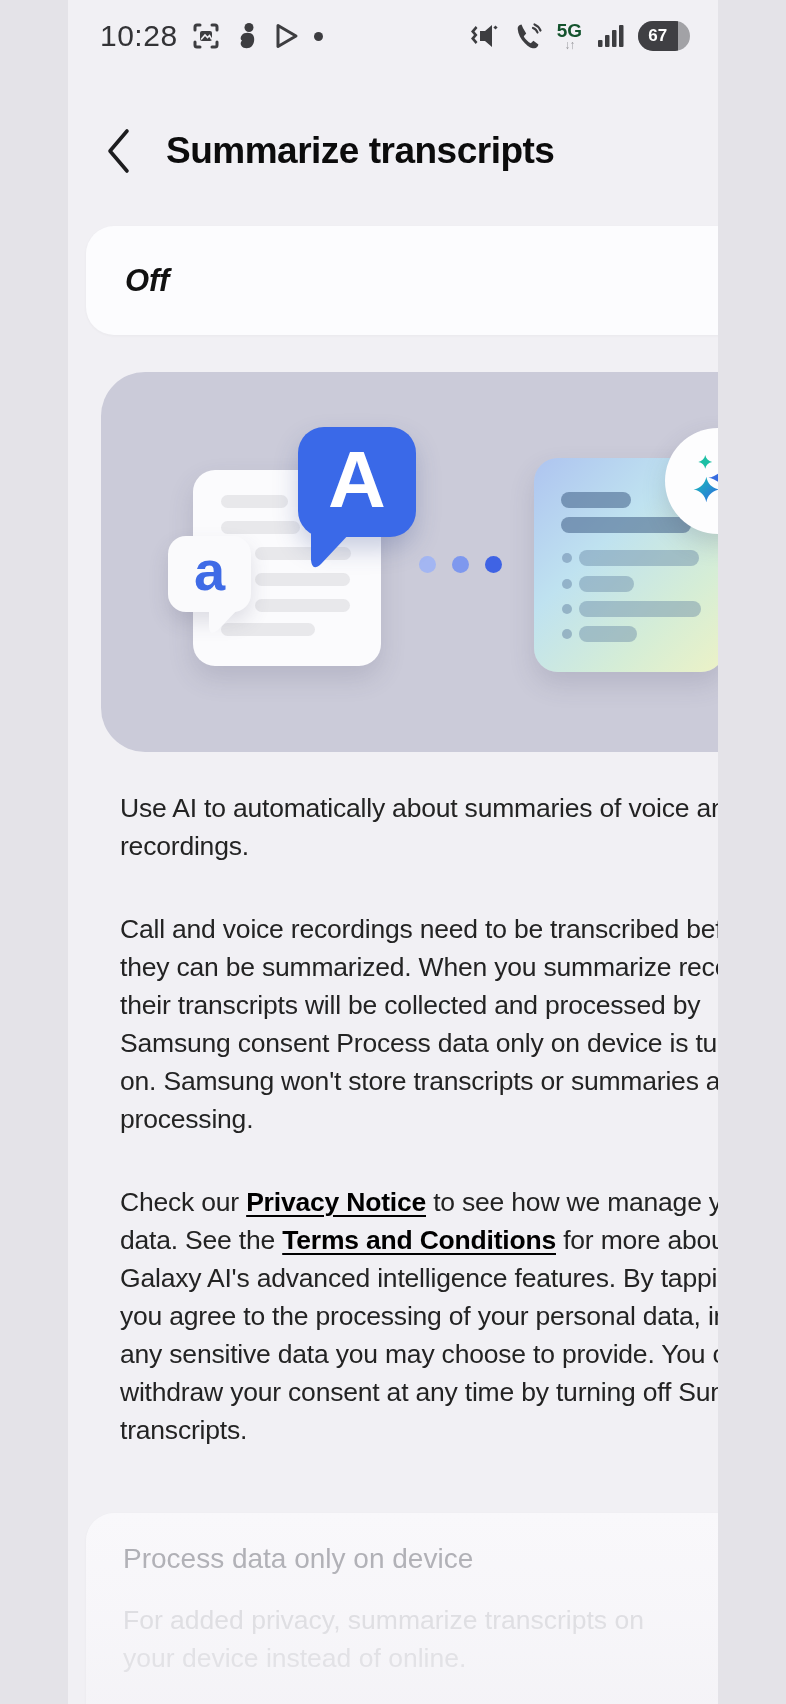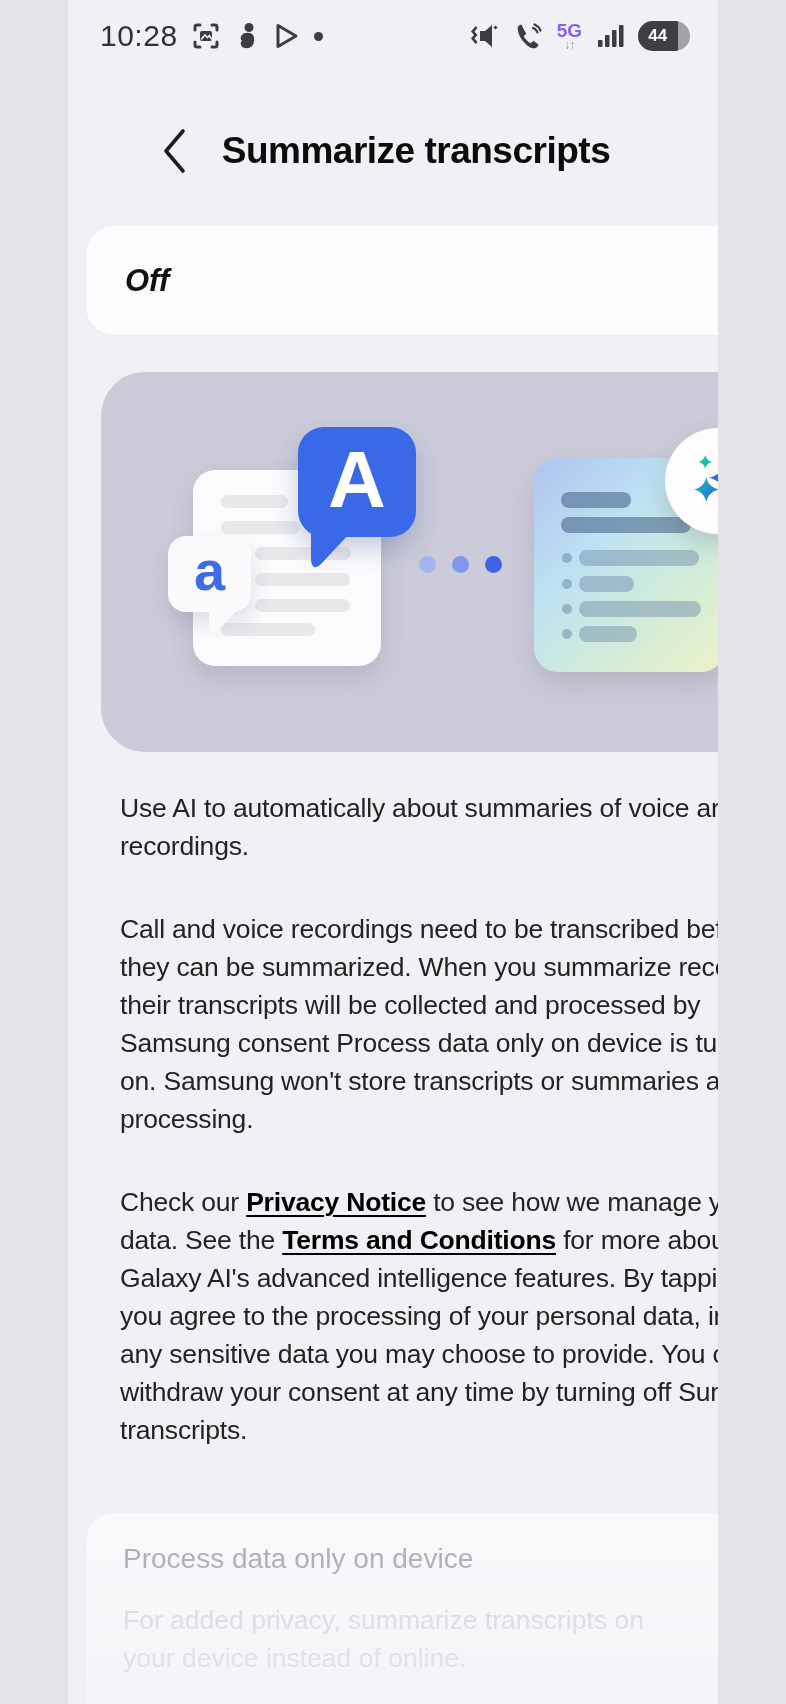--- a/index.html
+++ b/index.html
@@ -9,27 +9,27 @@
     background:#F1F0F4;overflow:hidden;
     font-family:"Liberation Sans", sans-serif;color:#1a1a1a;padding-left:25px;
   }
   
   .status-bar{position:absolute;top:0;left:0;right:0;height:64px;display:flex;align-items:center;justify-content:space-between;padding:8px 28px 0 32px;}
   .sb-left,.sb-right{display:flex;align-items:center;gap:13px;}
   .sb-time{font-size:30px;font-weight:500;color:#333336;letter-spacing:.5px;}
   .sb-icon{display:flex;align-items:center;justify-content:center;}
   .sb-dot{width:9px;height:9px;border-radius:50%;background:#3d3d40;}
   .net5g{display:flex;flex-direction:column;align-items:center;line-height:1;}
-  .net5g .g5{font-size:19px;font-weight:700;color:#8b5cf6;}
+  .net5g .g5{font-size:19px;font-weight:700;color:#14532d;}
   .net5g .arrows{font-size:12px;color:#9a9a9e;letter-spacing:-1px;margin-top:-1px;}
   .battery{position:relative;width:52px;height:30px;border-radius:15px;background:#A2A2A6;overflow:hidden;}
   .battery .fill{position:absolute;left:0;top:0;bottom:0;width:76%;background:#3F3F43;display:flex;align-items:center;justify-content:center;}
   .battery .pct{color:#fff;font-size:17px;font-weight:700;}
   
-  .header{position:absolute;top:118px;left:36px;right:52px;height:66px;display:flex;align-items:center;justify-content:center;}
+  .header{position:absolute;top:118px;left:36px;right:52px;height:66px;display:flex;align-items:center;}
   .back-btn{width:48px;height:56px;display:flex;align-items:center;justify-content:flex-start;cursor:pointer;}
   .page-title{font-size:37px;font-weight:700;color:#0c0c0c;letter-spacing:-.5px;margin-left:14px;}
   
   .card{position:absolute;left:18px;width:752px;background:#FCFCFE;border-radius:28px;box-shadow:0 1px 3px rgba(40,40,60,.04);}
   .off-card{top:226px;height:109px;display:flex;align-items:center;justify-content:space-between;padding:0 37px 0 39px;font-style:italic;}
   .off-label{font-size:31px;font-weight:700;color:#111;}
   
   .toggle{position:relative;width:63px;height:36px;border-radius:18px;background:#ACACB1;flex:0 0 auto;}
   .toggle .thumb{position:absolute;left:3px;top:3px;width:30px;height:30px;border-radius:50%;background:#FDFDFE;box-shadow:0 1px 2px rgba(0,0,0,.15);}
   .toggle.disabled{background:#E7E7EB;}
@@ -117,21 +117,21 @@
       <span class="sb-icon">
         <svg width="30" height="30" viewBox="0 0 30 30" fill="#3d3d40">
           <rect x="3" y="19" width="4.5" height="7" rx="1"></rect>
           <rect x="10" y="14" width="4.5" height="12" rx="1"></rect>
           <rect x="17" y="9" width="4.5" height="17" rx="1"></rect>
           <rect x="24" y="4" width="4.5" height="22" rx="1"></rect>
         </svg>
       </span>
       <span class="battery">
         <span class="fill">
-            <span class="pct">44</span>
+            <span class="pct">67</span>
           </span>
       </span>
     </div>
   </div>
 
   <div class="header">
     <span class="back-btn">
       <svg width="30" height="50" viewBox="0 0 30 50" fill="none" stroke="#1d1d1f" stroke-width="3.6" stroke-linecap="round" stroke-linejoin="round">
         <polyline points="23,5 6,25 23,45"></polyline>
       </svg>

